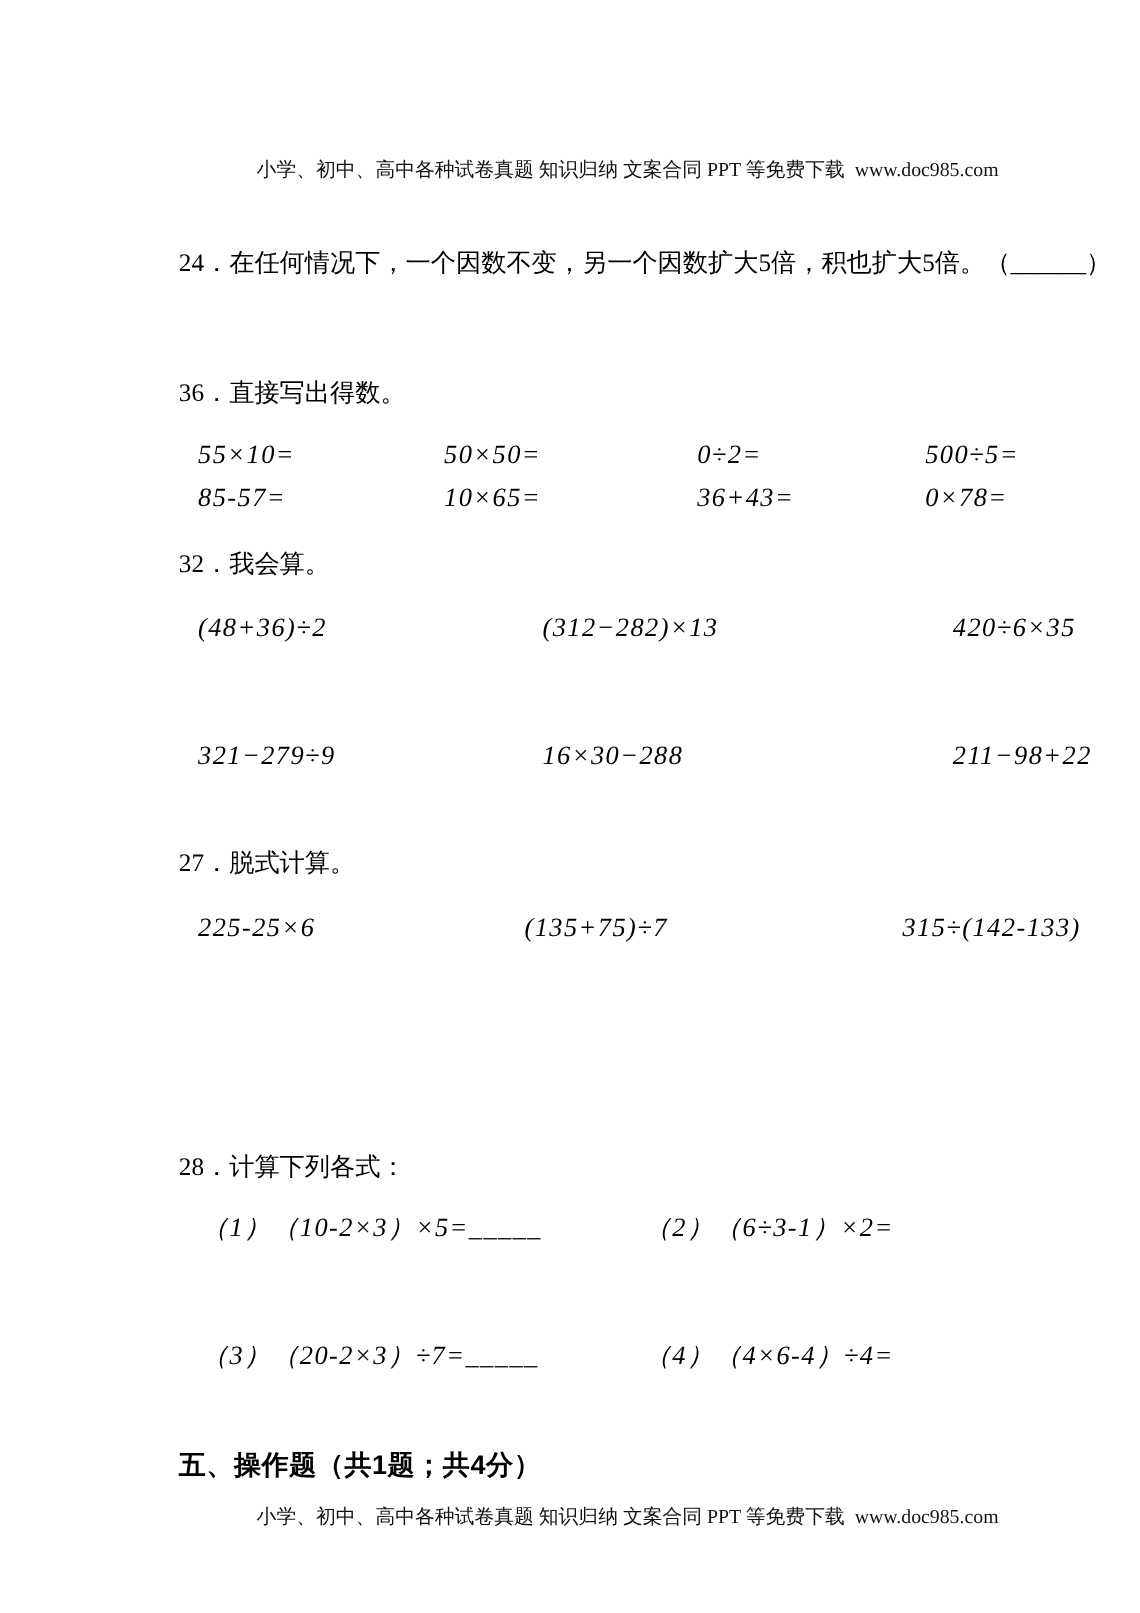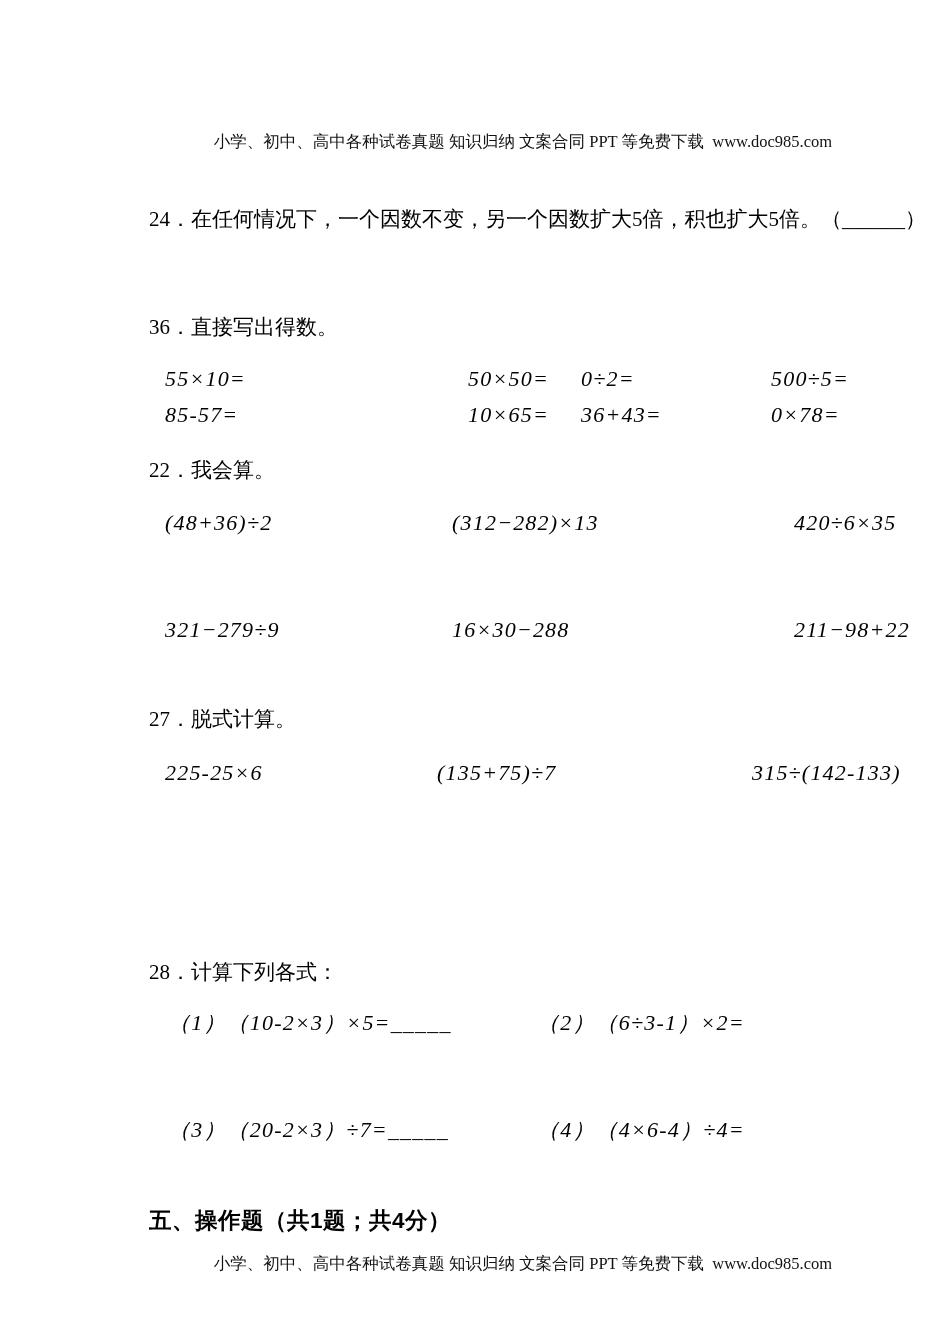--- a/index.html
+++ b/index.html
@@ -41,21 +41,21 @@
     left: 85px;
     display: flex;
     font-size: 22px;
     line-height: 28px;
     letter-spacing: 1.2px;
     white-space: pre;
     font-style: italic;
   }
   .math-row .cell { flex: 0 0 auto; }
   
-  .q25 .c0 { width: 173px; } .q25 .c1 { width: 179px; text-align: right; }
+  .q25 .c0 { width: 173px; } .q25 .c1 { width: 179px; }
   .q25 .c2 { width: 158px; } .q25 .c3 { width: 132px; }
   .q26 .c0 { width: 255px; } .q26 .c1 { width: 310px; }
   .q27 .c0 { width: 240px; } .q27 .c1 { width: 283px; }
   .q28row { left: 88px; }
   .q28 .c0 { width: 337px; }
 </style>
 </head>
 <body>
 
 <div class="page">
@@ -74,21 +74,21 @@
     <span class="cell">460÷2=</span>
   </div>
   <div class="math-row q25" style="top:321px">
     <span class="cell c0">85-57=</span>
     <span class="cell c1">10×65=</span>
     <span class="cell c2">36+43=</span>
     <span class="cell c3">0×78=</span>
     <span class="cell">11×70=</span>
   </div>
 
-  <div class="abs body-line" style="top:393px">22．我会算。</div>
+  <div class="abs body-line" style="top:393px">32．我会算。</div>
   <div class="math-row q26" style="top:429px">
     <span class="cell c0">(48+36)÷2</span>
     <span class="cell c1">(312−282)×13</span>
     <span class="cell">420÷6×35</span>
   </div>
   <div class="math-row q26" style="top:536px">
     <span class="cell c0">321−279÷9</span>
     <span class="cell c1">16×30−288</span>
     <span class="cell">211−98+22</span>
   </div>

